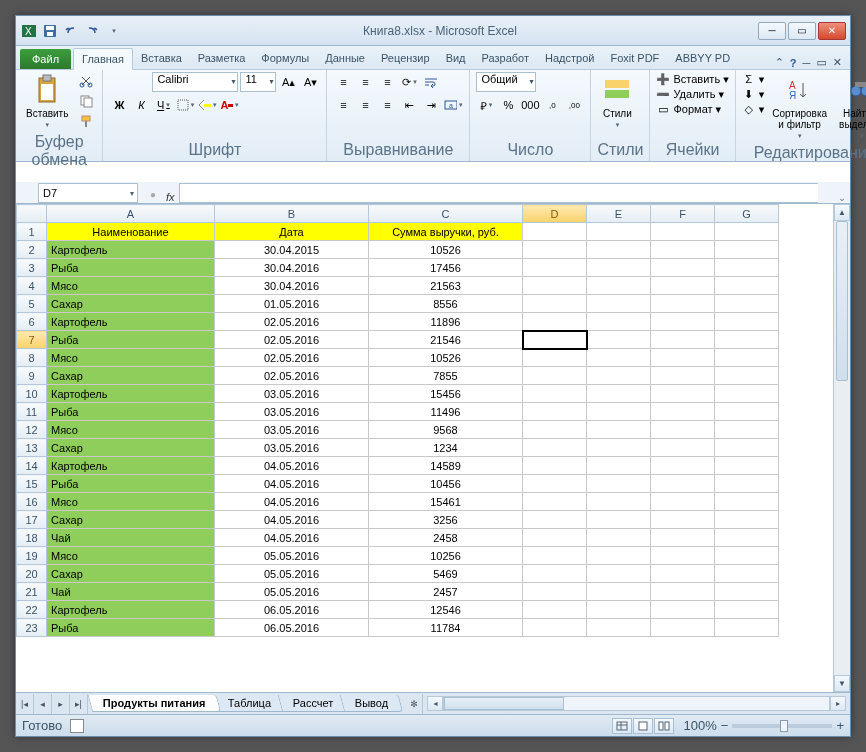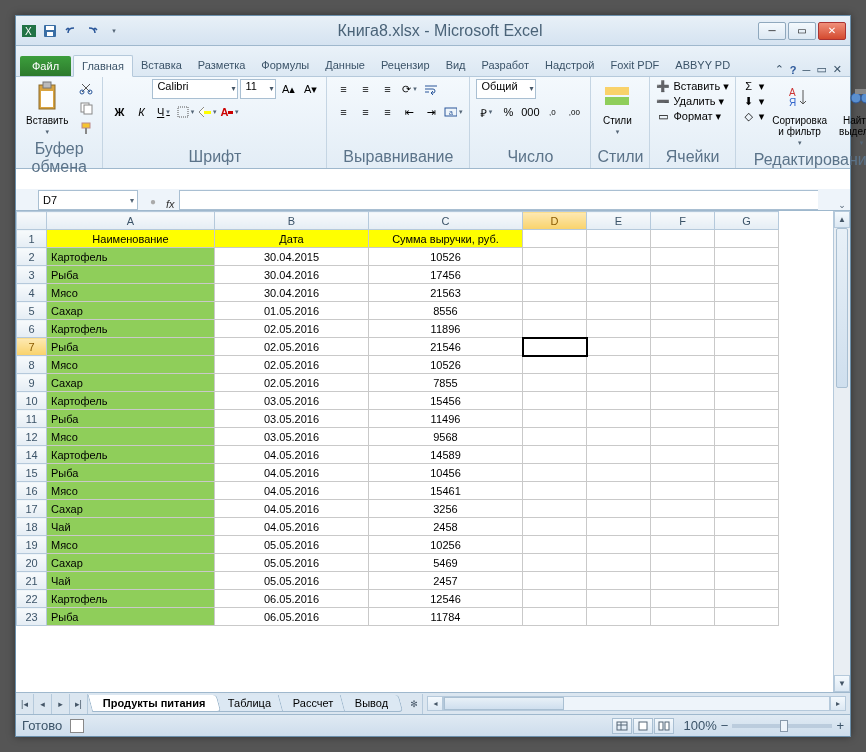--- a/index.html
+++ b/index.html
@@ -2,25 +2,25 @@
 <html><head>
 <meta charset="utf-8">
 <style>
 * { box-sizing: border-box; margin: 0; padding: 0; font-family: "Segoe UI", Tahoma, sans-serif; }
 body { background: #555; padding: 15px; }
 .window { width: 836px; height: 722px; background: #fff; border: 1px solid #6b8fab; box-shadow: 0 0 8px rgba(0,0,0,0.4); display: flex; flex-direction: column; }
 .titlebar { height: 30px; background: linear-gradient(#e8f0f7, #d5e3f1); display: flex; align-items: center; padding: 0 4px; border-bottom: 1px solid #9fb8cd; }
 .qat { display: flex; gap: 3px; align-items: center; }
 .qat-icon { width: 18px; height: 18px; display:flex; align-items:center; justify-content:center; }
 .excel-icon { width:18px; height:18px; }
-.title-text { flex: 1; text-align: center; font-size: 16px; color: #4a6378; }
+.title-text { flex: 1; text-align: center; font-size: 12px; color: #4a6378; }
 .win-controls { display: flex; gap: 2px; }
 .win-btn { width: 28px; height: 18px; border: 1px solid #8fa8bd; background: linear-gradient(#f4f9fd,#dce8f3); display:flex; align-items:center; justify-content:center; font-size:10px; border-radius:2px; }
 .win-btn.close { background: linear-gradient(#f08f7a,#d44a2f); color:#fff; border-color:#a33; }
-.ribbon-tabs { height: 31px; background: linear-gradient(#eaf2f9,#dce8f3); display: flex; align-items: flex-end; padding-left: 4px; border-bottom: 1px solid #b5c9db; font-size: 11px; justify-content: flex-end; }
+.ribbon-tabs { height: 24px; background: linear-gradient(#eaf2f9,#dce8f3); display: flex; align-items: flex-end; padding-left: 4px; border-bottom: 1px solid #b5c9db; font-size: 11px; justify-content: flex-end; }
 .file-tab { background: linear-gradient(#3c9e3c,#2d7a2d); color: #fff; padding: 4px 12px; border-radius: 2px 2px 0 0; margin-right: 2px; }
 .tab { padding: 4px 8px; color: #3b5368; cursor: default; }
 .tab.active { background: #f4f9fd; border: 1px solid #b5c9db; border-bottom: 1px solid #f4f9fd; border-radius: 2px 2px 0 0; margin-bottom: -1px; }
 .ribbon-help { margin-left: auto; display:flex; gap:6px; padding-right:8px; color:#3b5368; font-size:11px; align-items:center;}
 .ribbon { height: 92px; background: linear-gradient(#f4f9fd,#e3edf6); border-bottom: 1px solid #9fb8cd; display: flex; font-size: 11px; }
 .group { border-right: 1px solid #c5d5e3; padding: 2px 6px 0 6px; display:flex; flex-direction:column; }
 .group-body { flex:1; display:flex; align-items:flex-start; gap:4px; }
 .group-label { text-align: center; font-size: 16px; color: #5b7389; padding: 2px 0; }
 .big-btn { display:flex; flex-direction:column; align-items:center; gap:2px; padding:2px 4px; }
 .big-btn-icon { width:32px; height:32px; display:flex; align-items:center; justify-content:center; }
@@ -476,20 +476,30 @@
               <th class="row">12</th>
               <td class="name colA">Мясо</td>
               <td class="data colB">03.05.2016</td>
               <td class="data colC">9568</td>
               <td class="colD"></td>
               <td class="colE"></td>
               <td class="colF"></td>
               <td class="colG"></td>
             </tr>
             <tr>
+              <th class="row">13</th>
+              <td class="name colA">Сахар</td>
+              <td class="data colB">03.05.2016</td>
+              <td class="data colC">1234</td>
+              <td class="colD"></td>
+              <td class="colE"></td>
+              <td class="colF"></td>
+              <td class="colG"></td>
+            </tr>
+            <tr>
               <th class="row">14</th>
               <td class="name colA">Картофель</td>
               <td class="data colB">04.05.2016</td>
               <td class="data colC">14589</td>
               <td class="colD"></td>
               <td class="colE"></td>
               <td class="colF"></td>
               <td class="colG"></td>
             </tr>
             <tr>

